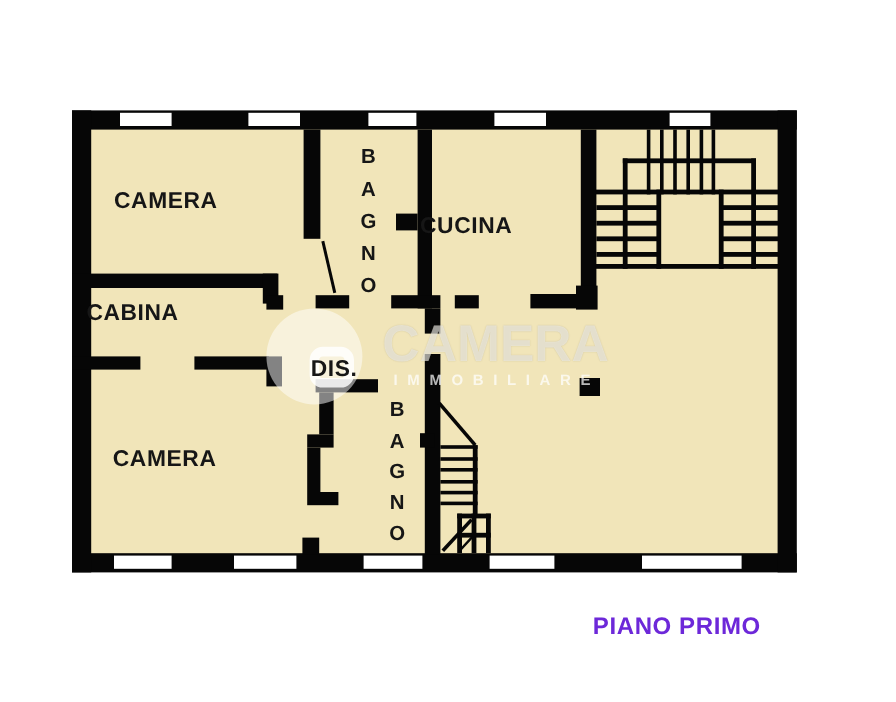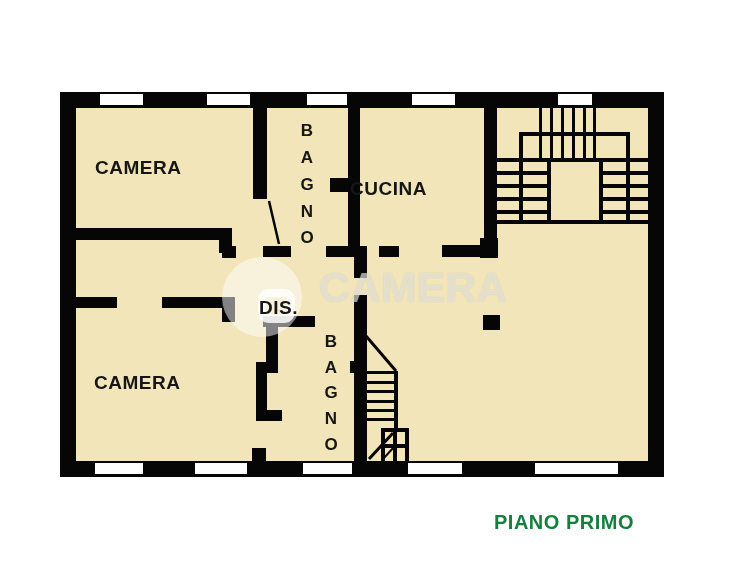--- a/index.html
+++ b/index.html
@@ -32,21 +32,21 @@
   .wm-glyph{left:258px; top:289px; width:37px; height:34px;
     border:8px solid rgba(255,255,255,0.82); border-radius:11px; box-sizing:border-box;}
   .wm-brand{left:308px; top:266px; width:210px; text-align:center;
     font-size:43px; font-weight:bold; line-height:1; letter-spacing:0px;
     color:rgba(255,255,255,0.55); text-shadow:0 0 1px rgba(110,100,70,0.35);}
   .wm-tag{left:298px; top:310px; width:232px; text-align:center;
     font-size:12.5px; font-weight:bold; letter-spacing:8px;
     color:rgba(255,255,255,0.72);}
   .floor-title{
     position:absolute; left:462px; top:511px; width:204px; text-align:center;
-    font-size:20px; font-weight:bold; color:#15803d; letter-spacing:0.5px; z-index:3;
+    font-size:20px; font-weight:bold; color:#6d28d9; letter-spacing:0.5px; z-index:3;
   }
 </style>
 </head>
 <body>
 
 <div class="stage">
 
   <svg class="plan-svg" width="747" height="585" viewBox="0 0 747 585">
 
     <rect class="floor" x="62" y="94" width="600" height="381"></rect>
@@ -143,33 +143,35 @@
       <line class="tl" x1="369" y1="459" x2="393" y2="433" stroke-width="3"></line>
       <line class="tl" x1="383" y1="459" x2="394" y2="447" stroke-width="2"></line>
     </g>
 
     <line class="tl" x1="269" y1="201" x2="279" y2="244" stroke-width="2.5"></line>
   </svg>
 
   <div class="wm wm-circle"></div>
   <div class="wm wm-glyph"></div>
   <div class="wm wm-brand">CAMERA</div>
+  <div class="wm wm-tag">IMMOBILIARE</div>
 
   <div class="lbl fs19" style="left:95px;top:158px;width:140px;">CAMERA</div>
 
   <div>
     <span class="vletter" style="left:296px;top:122px;">B</span>
     <span class="vletter" style="left:296px;top:149px;">A</span>
     <span class="vletter" style="left:296px;top:176px;">G</span>
     <span class="vletter" style="left:296px;top:203px;">N</span>
     <span class="vletter" style="left:296px;top:229px;">O</span>
   </div>
 
   <div class="lbl fs19" style="left:350px;top:167px;width:140px;margin-top:12px;">CUCINA</div>
 
+  <div class="lbl fs19" style="left:72px;top:252px;width:140px;">CABINA</div>
 
   <div class="lbl fs19" style="left:259px;top:275px;width:60px;margin-top:23px;">DIS.</div>
 
   <div class="lbl fs19" style="left:94px;top:373px;width:140px;">CAMERA</div>
 
   <div>
     <span class="vletter" style="left:320px;top:333px;">B</span>
     <span class="vletter" style="left:320px;top:359px;">A</span>
     <span class="vletter" style="left:320px;top:384px;">G</span>
     <span class="vletter" style="left:320px;top:410px;">N</span>

